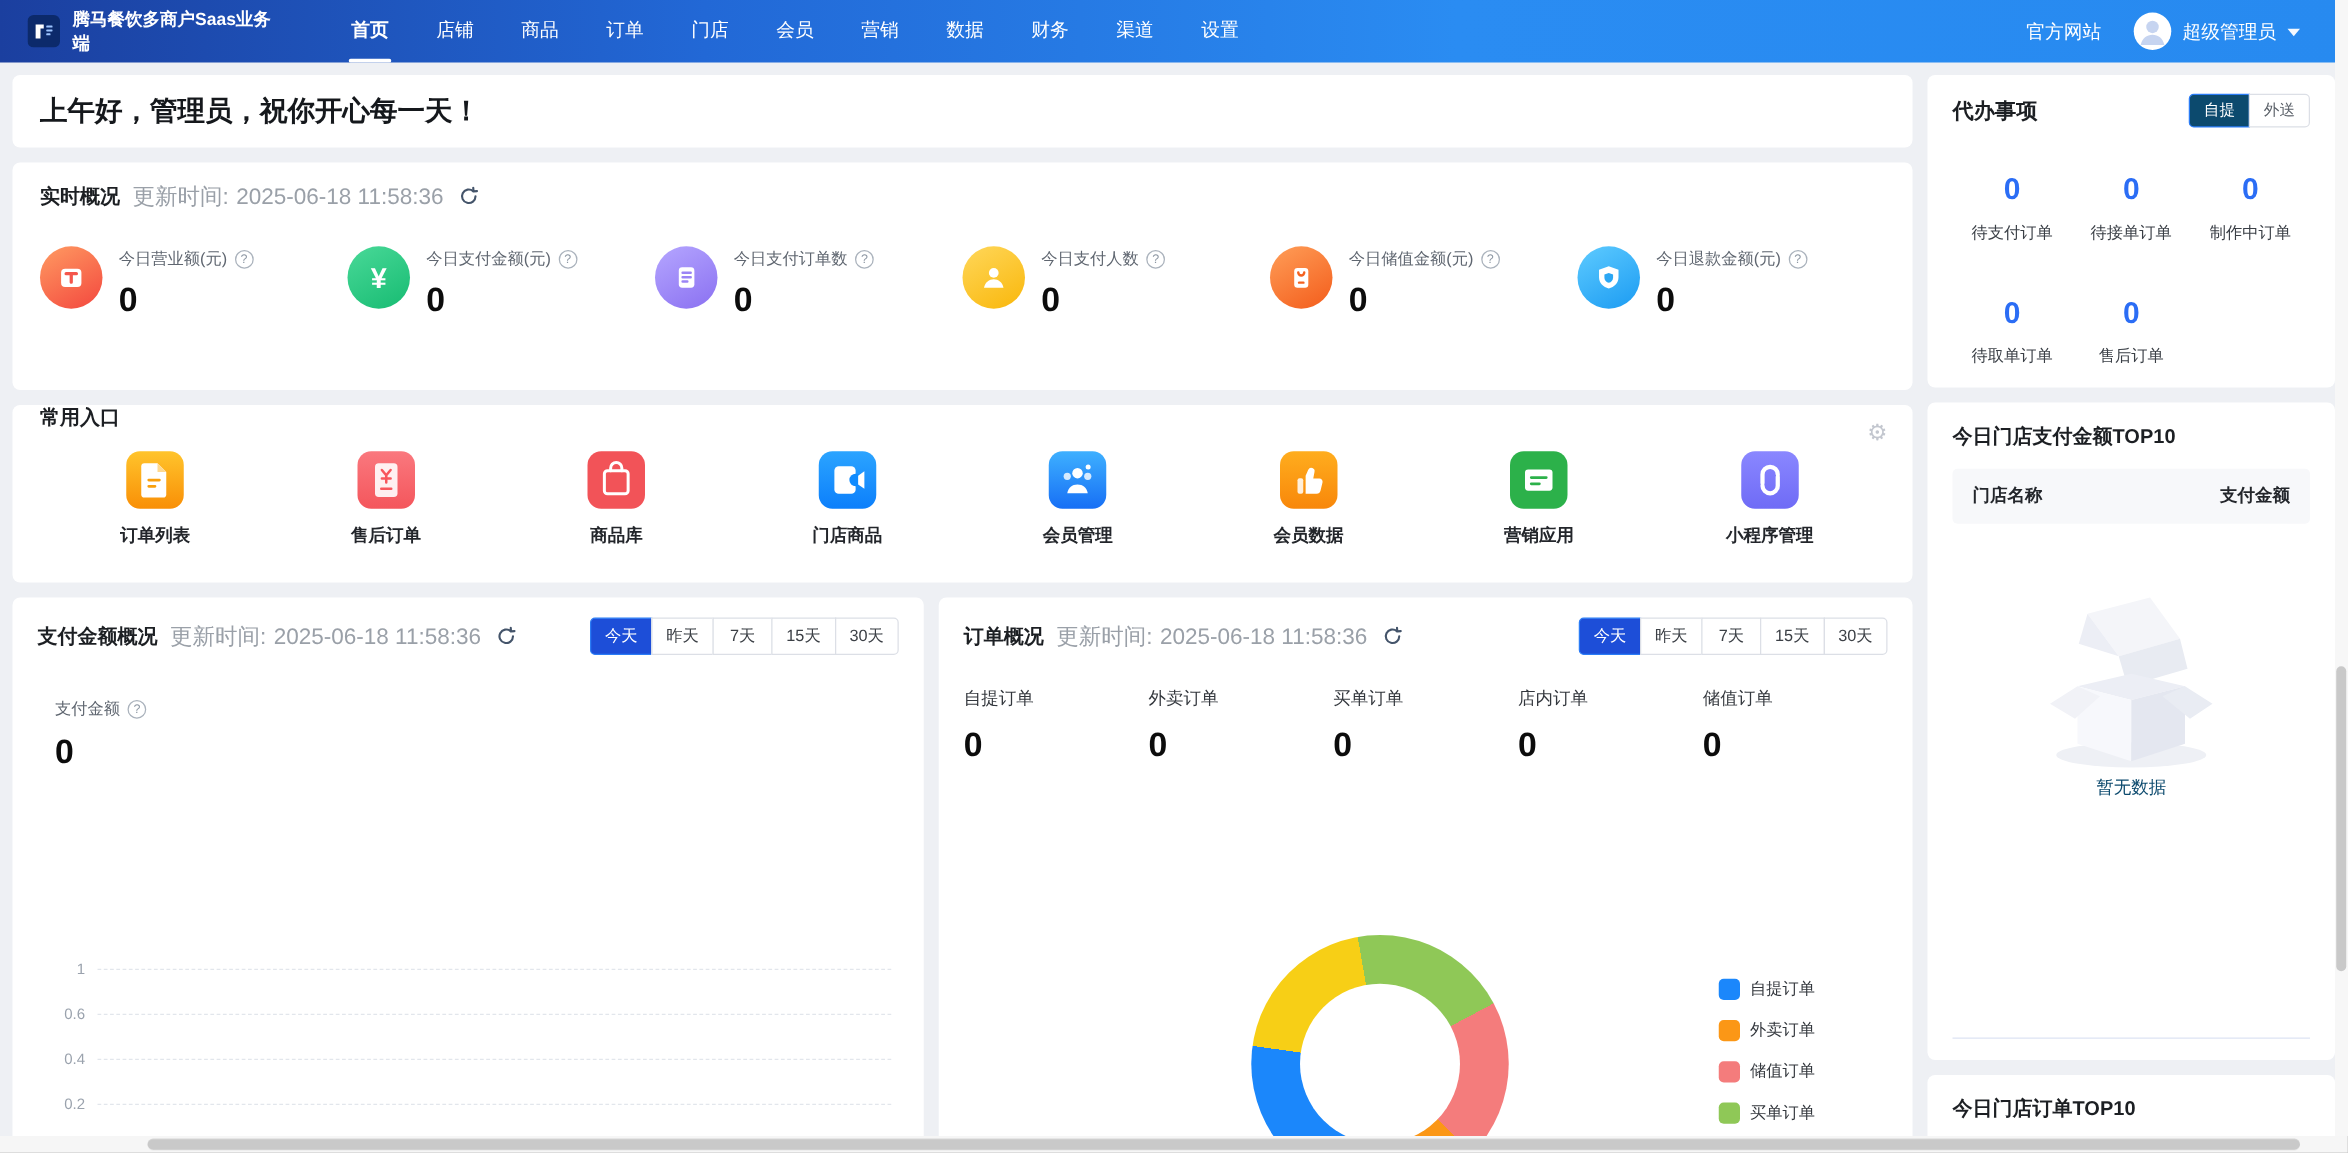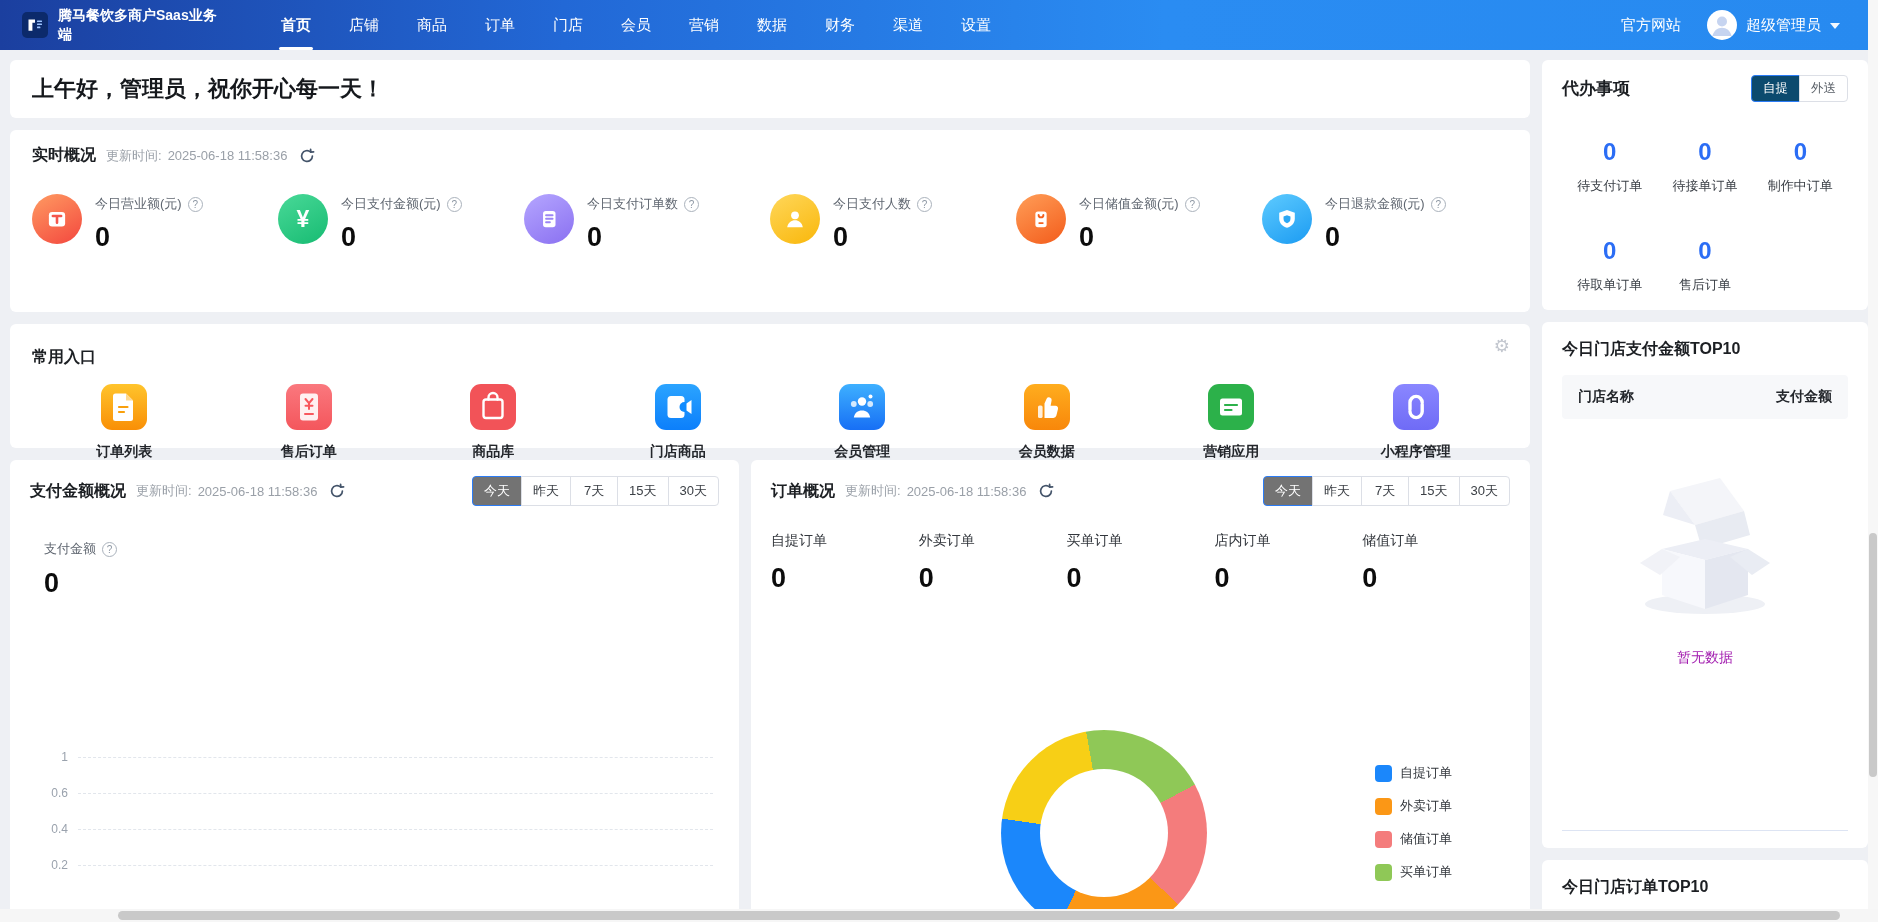--- a/index.html
+++ b/index.html
@@ -24,21 +24,21 @@
     border-top:6px solid #fff; opacity:.95; margin-top:2px; }
 
   
   .main { display:flex; gap:12px; padding:10px 10px 0 10px; height:872px; }
   .col-left { flex:1; min-width:0; display:flex; flex-direction:column; gap:12px;border-radius:17px; }
   .col-right { width:326px; flex:none; display:flex; flex-direction:column; gap:12px; }
   .card { background:#fff; border-radius:6px; }
 
   .card-head { display:flex; align-items:center; gap:10px; }
   .card-title { font-size:16px; font-weight:bold; color:#1c1f23; }
-  .update { color:#9aa0a8; font-size:13px; }
+  .update { color:#9aa0a8; font-size:18px; }
   .refresh-btn { display:inline-flex; cursor:pointer; margin-left:2px; }
   .help { width:15px; height:15px; border:1px solid #aab2bc; border-radius:50%; color:#8d97a3;
     font-size:10px; display:inline-flex; align-items:center; justify-content:center; cursor:pointer; flex:none; }
   .help::after { content:"?"; }
 
   
   .card-greeting { height:58px; display:flex; align-items:center; padding:0 22px; }
   .greeting-text { font-size:22px; font-weight:bold; color:#15181c; }
 
   
@@ -64,21 +64,21 @@
   .todo-value { color:#2b6df5; font-size:24px; font-weight:800; }
   .todo-label { font-size:13px; color:#3a3f46; margin-top:11px; }
   .mini-tabs { margin-left:auto; display:flex; }
   .mini-tab { min-width:46px; padding:0 11px; height:27px; line-height:25px; text-align:center; font-size:12.5px;
     color:#5a6068; background:#fff; border:1px solid #dcdfe6; margin-left:-1px; cursor:pointer; }
   .mini-tab:first-child { border-radius:4px 0 0 4px; margin-left:0; }
   .mini-tab:last-child  { border-radius:0 4px 4px 0; }
   .mini-tab.active { background:#0c4a6e; border-color:#2b7cf6; color:#fff; }
 
   
-  .card-quick { height:124px; padding:23px 22px; position:relative; }
+  .card-quick { height:142px; padding:0 22px; position:relative; }
   .gear { position:absolute; right:20px; top:13px; color:#c3c7cf; font-size:18px; cursor:pointer; line-height:1; }
   .gear::after { content:"⚙"; }
   .quick-row { display:flex; margin-top:16px; }
   .quick-item { flex:1; display:flex; flex-direction:column; align-items:center; gap:13px; cursor:pointer; }
   .q-icon { width:46px; height:46px; border-radius:11px; display:flex; align-items:center; justify-content:center; }
   .quick-label { font-size:14px; font-weight:bold; color:#23262b; }
   .q-amber { background:linear-gradient(180deg,#ffc42c,#f98f06); }
   .q-pink  { background:linear-gradient(180deg,#fa787e,#f4565c); }
   .q-red   { background:#f25358; }
   .q-blue  { background:linear-gradient(180deg,#2ba4ff,#0c7ffb); }
@@ -89,21 +89,21 @@
 
   
   .bottom-row { flex:1; display:flex; gap:12px; min-height:0; }
   .card-pay { width:729px; flex:none; padding:16px 20px; overflow:hidden; }
   .card-orders { flex:1; padding:16px 20px; overflow:hidden; }
   .tab-group { margin-left:auto; display:flex; }
   .tab { min-width:48px; padding:0 11px; height:30px; line-height:28px; text-align:center; font-size:13px;
     color:#3c4046; background:#fff; border:1px solid #dcdfe6; margin-left:-1px; cursor:pointer; }
   .tab:first-child { border-radius:4px 0 0 4px; margin-left:0; }
   .tab:last-child  { border-radius:0 4px 4px 0; }
-  .tab.active { background:#737373; border-color:#2b7cf6; color:#fff; }
+  .tab.active { background:#1d4ed8; border-color:#2b7cf6; color:#fff; }
 
   .metric { margin-top:34px; margin-left:14px; }
   .metric-label { display:flex; align-items:center; gap:6px; font-size:13px; color:#5f6670; }
   .metric-value { font-size:27px; font-weight:800; color:#0c0c0c; margin-top:10px; }
 
   .pay-chart { margin-top:140px; }
   .grid-row { display:flex; align-items:center; height:36px; }
   .tick { width:48px; text-align:right; padding-right:10px; color:#9aa2ad; font-size:12px; }
   .grid-line { flex:1; border-top:1px dashed #e2e6ec; margin-right:6px; }
 
@@ -119,21 +119,21 @@
   .legend-item { display:flex; align-items:center; gap:8px; font-size:13px; color:#33373d; cursor:pointer; }
   .swatch { width:17px; height:17px; border-radius:4px; flex:none; }
 
   
   .card-top-pay { height:526px; padding:17px 20px; display:flex; flex-direction:column; }
   .card-top-orders { flex:1; padding:17px 20px; overflow:hidden; }
   .top-title { font-size:16px; font-weight:bold; color:#1c1f23; }
   .thead { display:flex; justify-content:space-between; background:#f7f8fa; border-radius:4px;
     padding:0 16px; height:44px; align-items:center; font-size:14px; font-weight:bold; color:#23262b; margin-top:15px; }
   .empty { display:flex; flex-direction:column; align-items:center; margin-top:52px; }
-  .empty-text { color:#a21caf; font-size:14px; margin-top:28px; }
+  .empty-text { color:#0c4a6e; font-size:14px; }
   .soft-divider { margin-top:auto; border-top:1px solid #dde4f3; }
 
   
   .vscroll { position:fixed; top:0; right:0; width:10px; height:909px; background:#f7f7f7; z-index:50; }
   .vscroll-thumb { position:absolute; left:1px; width:8px; top:533px; height:244px; background:#c9c9c9; border-radius:4px; }
   .hscroll { position:fixed; left:0; bottom:0; width:1878px; height:13px; background:#f6f6f6; z-index:50; }
   .hscroll-thumb { position:absolute; top:2px; left:118px; width:1722px; height:9px; background:#c9c9c9; border-radius:5px; }
 </style>
 </head>
 <body>

